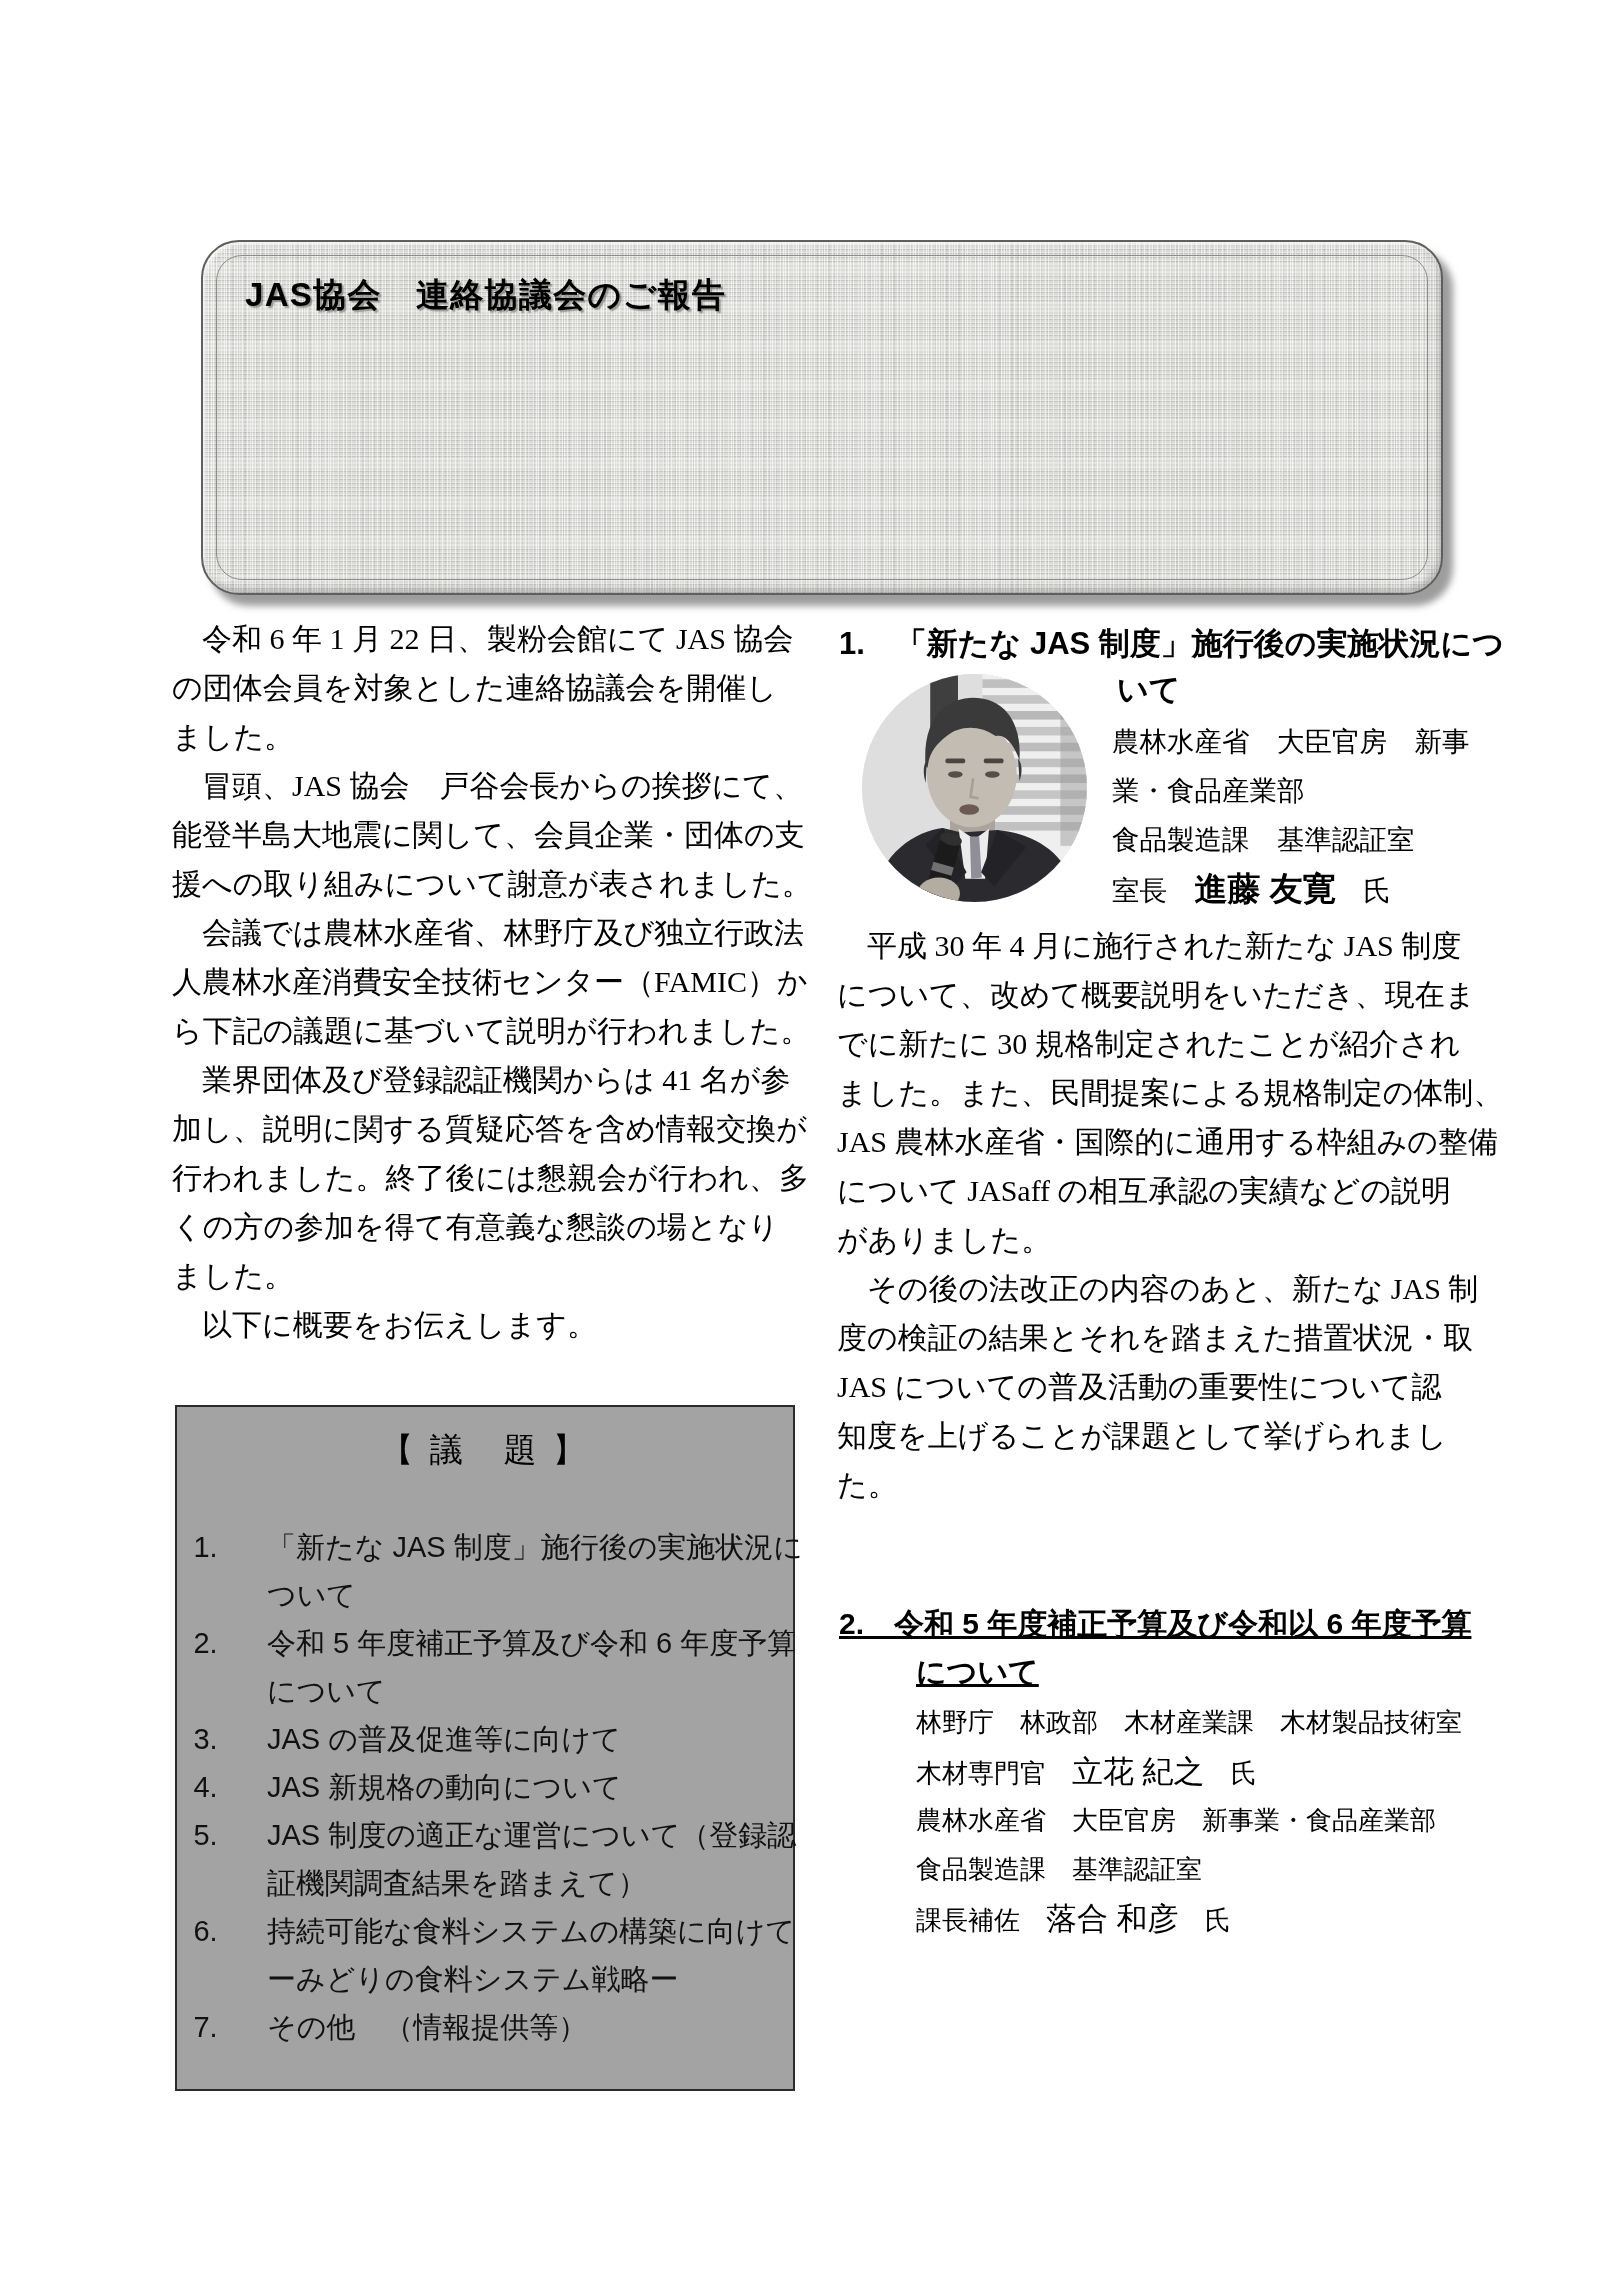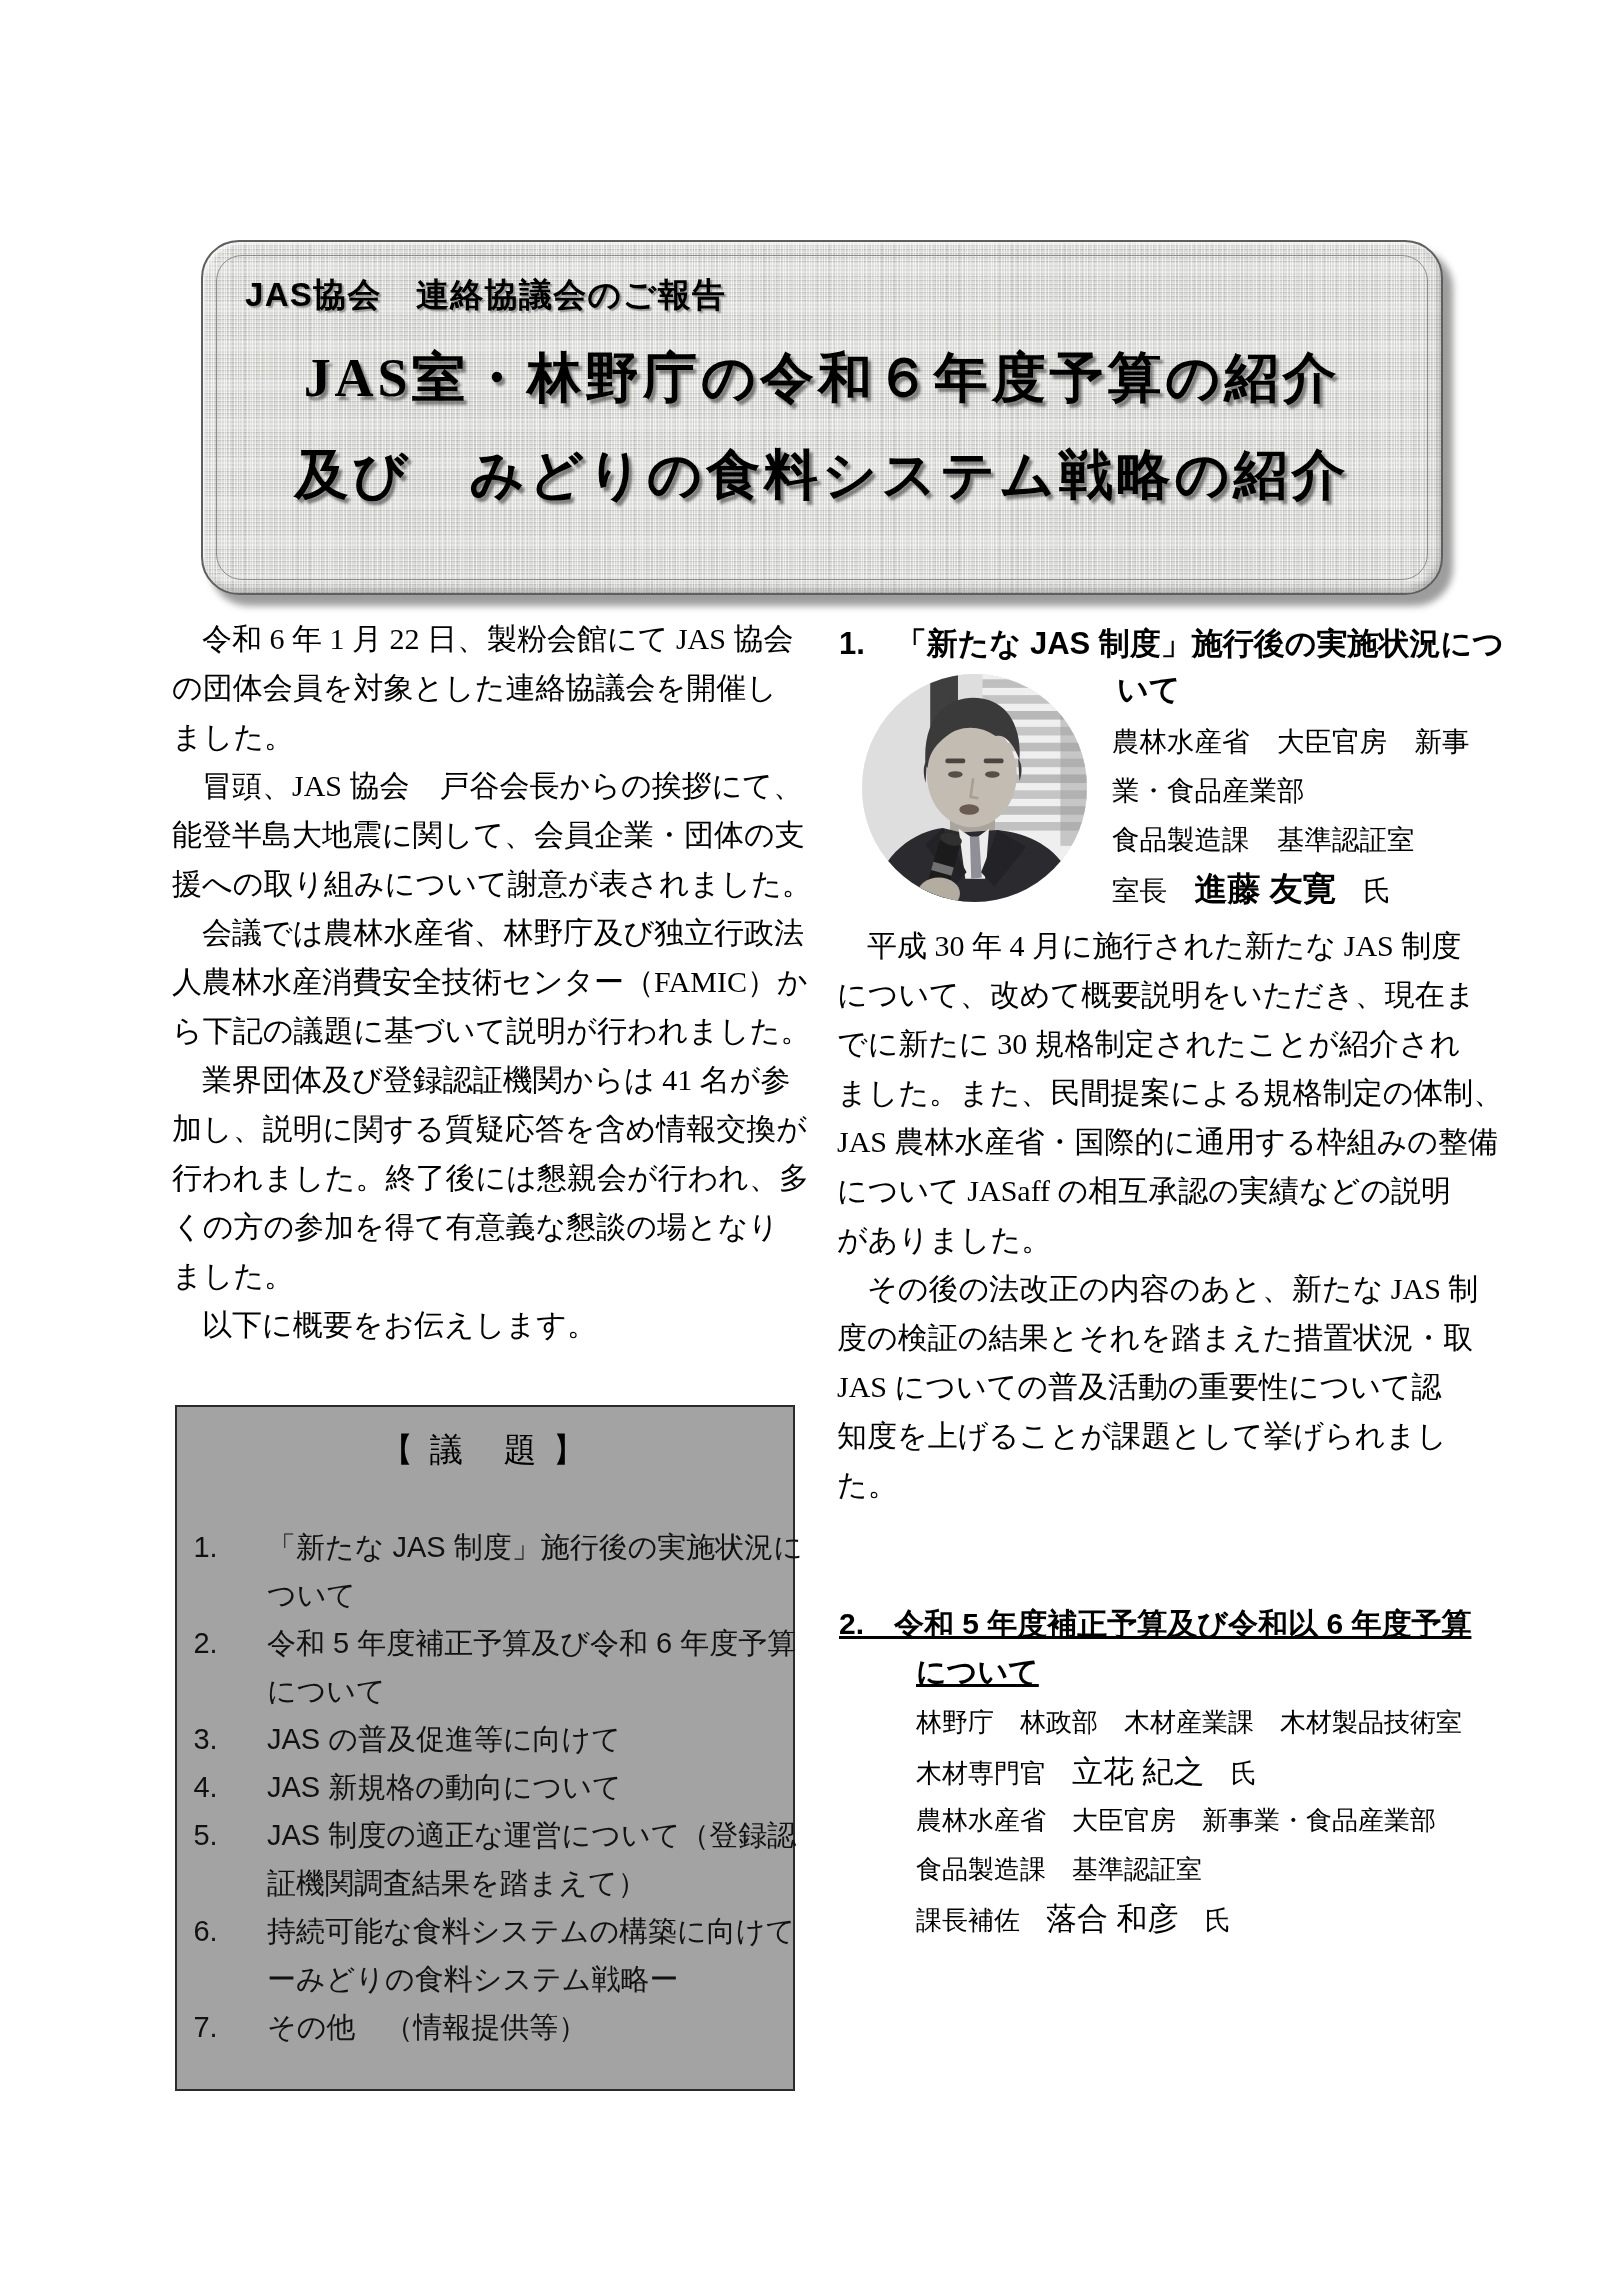--- a/index.html
+++ b/index.html
@@ -97,24 +97,20 @@
   }
   .photo svg{display:block;width:100%;height:100%;}
 </style>
 </head>
 <body>
 
 <div class="page">
 
   <div class="header-box">
     <div class="header-tag sans">JAS協会　連絡協議会のご報告</div>
-    <div class="header-titles">
-      <div class="title-line serif">JAS室・林野庁の令和６年度予算の紹介</div>
-      <div class="title-line serif">及び　みどりの食料システム戦略の紹介</div>
-    </div>
   </div>
 
   <div class="left-col serif">
     <div class="line">　令和 6 年 1 月 22 日、製粉会館にて JAS 協会</div>
     <div class="line">の団体会員を対象とした連絡協議会を開催し</div>
     <div class="line">ました。</div>
     <div class="line">　冒頭、JAS 協会　戸谷会長からの挨拶にて、</div>
     <div class="line">能登半島大地震に関して、会員企業・団体の支</div>
     <div class="line">援への取り組みについて謝意が表されました。</div>
     <div class="line">　会議では農林水産省、林野庁及び独立行政法</div>

